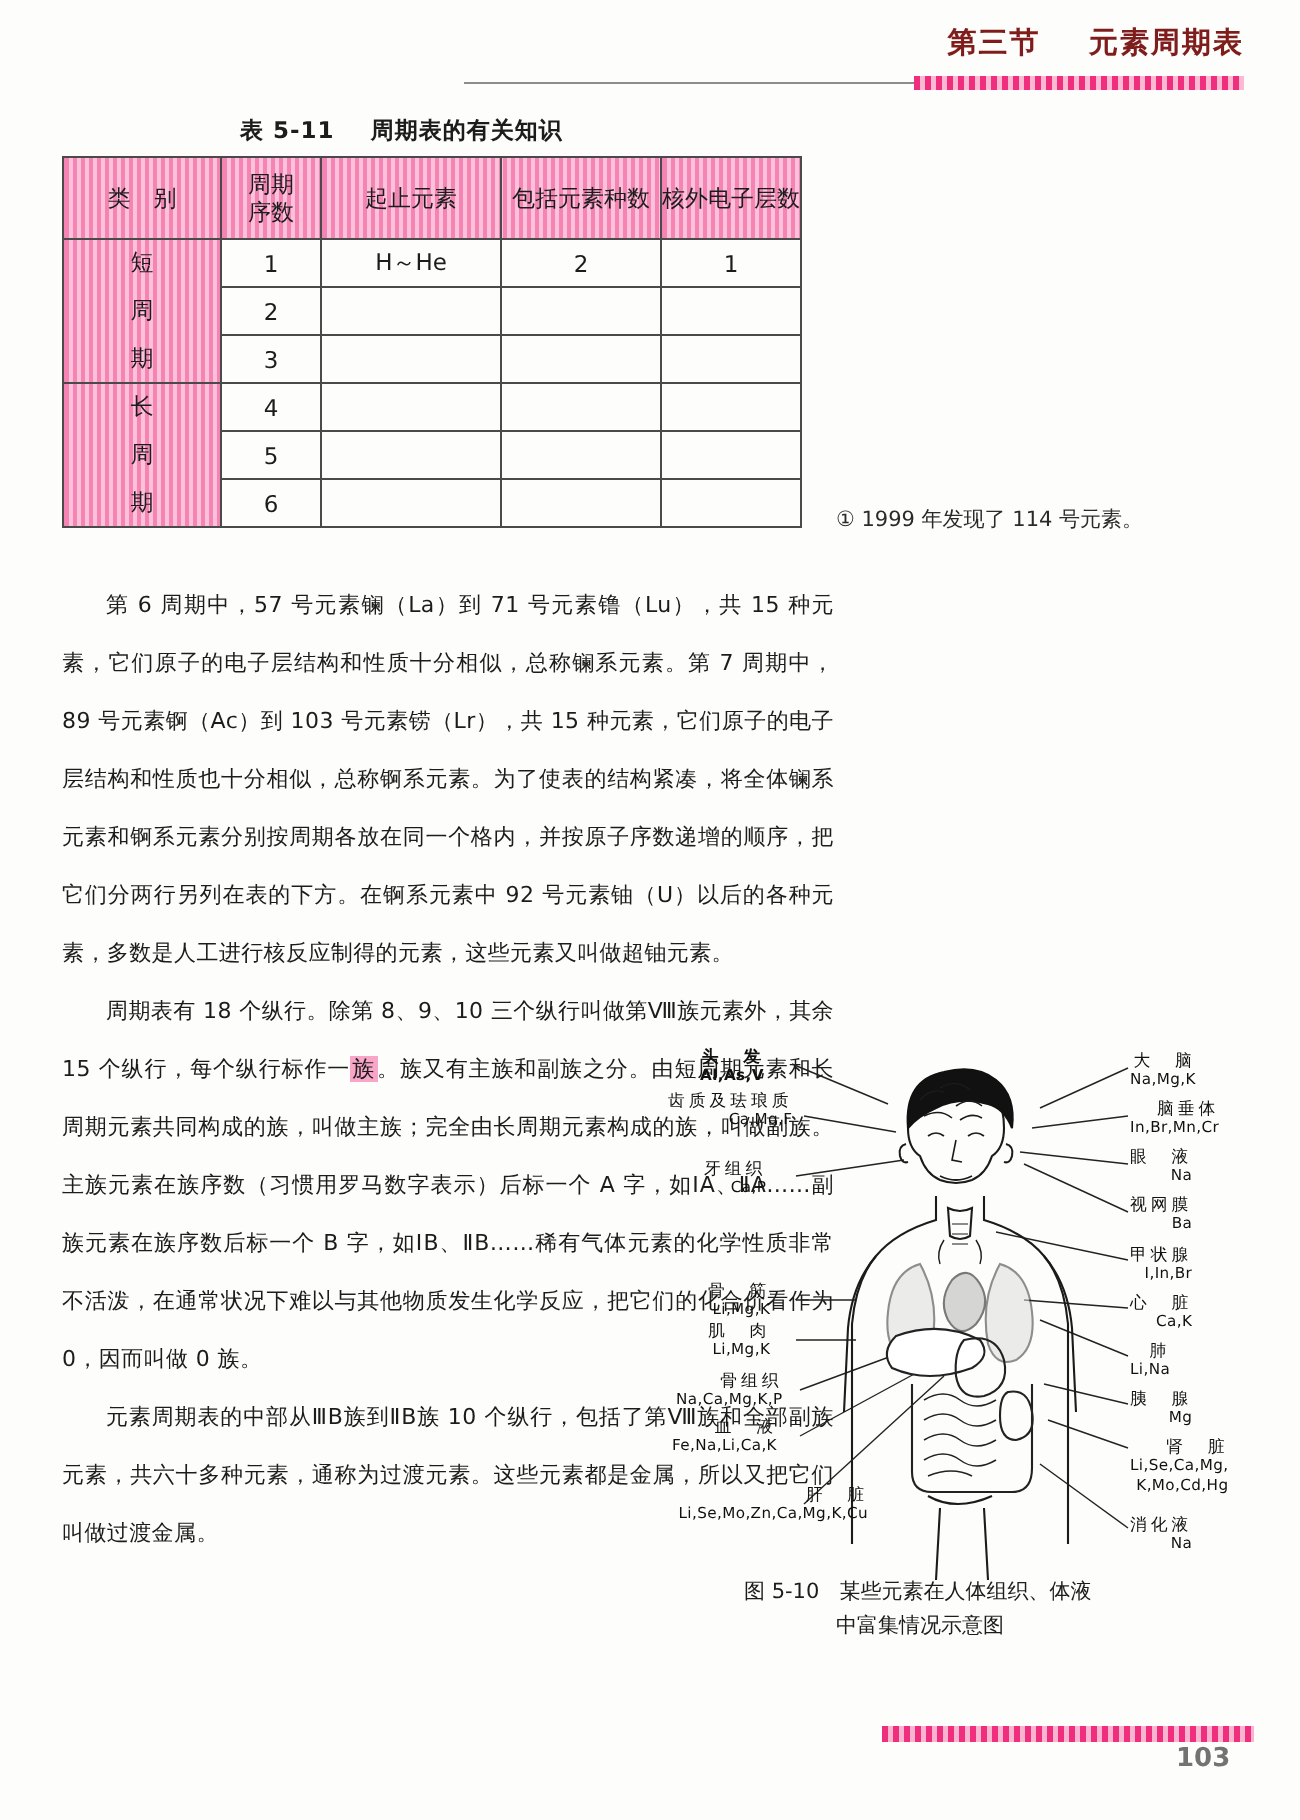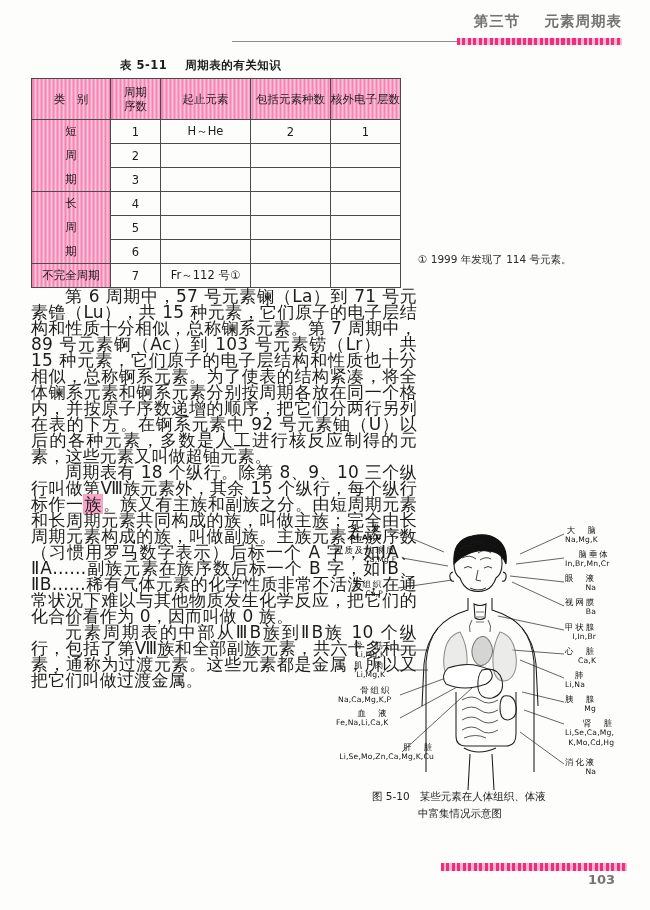--- a/index.html
+++ b/index.html
@@ -13,21 +13,21 @@
   }
   .page{position:absolute;inset:0;}
 
   
   .header{
     position:absolute;left:0;top:12px;width:650px;height:46px;
   }
   .header-title{
     position:absolute;right:28px;top:0;
     font-size:14.5px;font-weight:bold;letter-spacing:1px;
-    color:#737373;
+    color:#7f1d1d;
     white-space:nowrap;
     margin-left:24px;
   }
   .header-rule{
     position:absolute;right:28px;top:29px;width:390px;height:1px;
     background:#8d8d8d;
   }
   .header-dash{
     position:absolute;right:28px;top:26px;width:165px;height:7px;
     background:
@@ -79,22 +79,22 @@
     position:absolute;left:418px;top:253px;
     font-size:10.5px;white-space:nowrap;color:#2a2a2a;
   }
 
   
   .body-col{
     position:absolute;left:31px;top:288px;width:386px;
   }
   .body-col p{
     margin:0 0 0 0;
-    font-size:17px;
-    line-height:16px;
+    font-size:11px;
+    line-height:29px;
     text-align:justify;
     text-justify:inter-ideograph;
     letter-spacing:.2px;
   }
   .indent{text-indent:2em;}
   .hl{background:#f8a6c8;padding:0 1px;}
 
   
   .figure{
     position:absolute;left:352px;top:520px;width:292px;height:270px;
@@ -201,27 +201,20 @@
       <td></td>
     </tr>
     <tr class="rowh">
       <td class="cat nb-t">期</td>
       <td>6</td>
       <td></td>
       <td></td>
       <td></td>
     </tr>
 
-    <tr class="rowh">
-      <td class="cat">不完全周期</td>
-      <td>7</td>
-      <td>Fr～112 号①</td>
-      <td></td>
-      <td></td>
-    </tr>
   </tbody>
     </table>
 
   <div class="footnote">①  1999 年发现了 114 号元素。</div>
 
   <div class="body-col">
     <p class="indent">第 6 周期中，57 号元素镧（La）到 71 号元素镥（Lu），共 15 种元素，它们原子的电子层结构和性质十分相似，总称镧系元素。第 7 周期中，89 号元素锕（Ac）到 103 号元素铹（Lr），共 15 种元素，它们原子的电子层结构和性质也十分相似，总称锕系元素。为了使表的结构紧凑，将全体镧系元素和锕系元素分别按周期各放在同一个格内，并按原子序数递增的顺序，把它们分两行另列在表的下方。在锕系元素中 92 号元素铀（U）以后的各种元素，多数是人工进行核反应制得的元素，这些元素又叫做超铀元素。</p>
     <p class="indent"><span>周期表有 18 个纵行。除第 8、9、10 三个纵行叫做第Ⅷ族元素外，其余 15 个纵行，每个纵行标作一</span><span class="hl">族</span><span>。族又有主族和副族之分。由短周期元素和长周期元素共同构成的族，叫做主族；完全由长周期元素构成的族，叫做副族。主族元素在族序数（习惯用罗马数字表示）后标一个 A 字，如ⅠA、ⅡA……副族元素在族序数后标一个 B 字，如ⅠB、ⅡB……稀有气体元素的化学性质非常不活泼，在通常状况下难以与其他物质发生化学反应，把它们的化合价看作为 0，因而叫做 0 族。</span></p>
     <p class="indent">元素周期表的中部从ⅢB族到ⅡB族 10 个纵行，包括了第Ⅷ族和全部副族元素，共六十多种元素，通称为过渡元素。这些元素都是金属，所以又把它们叫做过渡金属。</p>
   </div>

